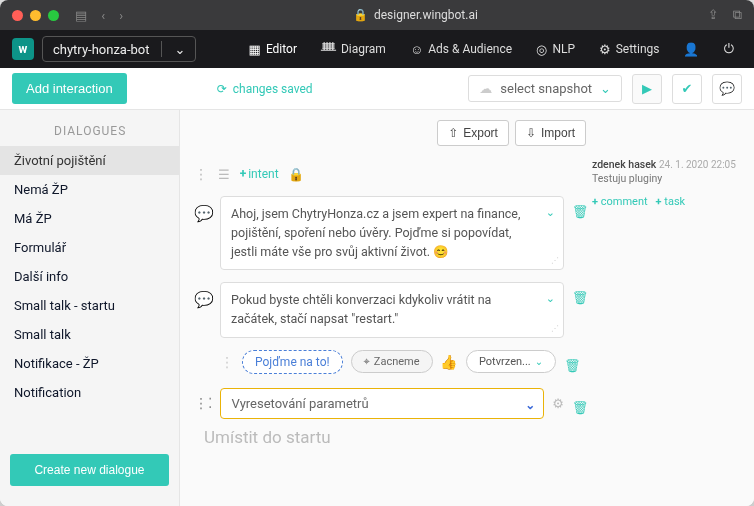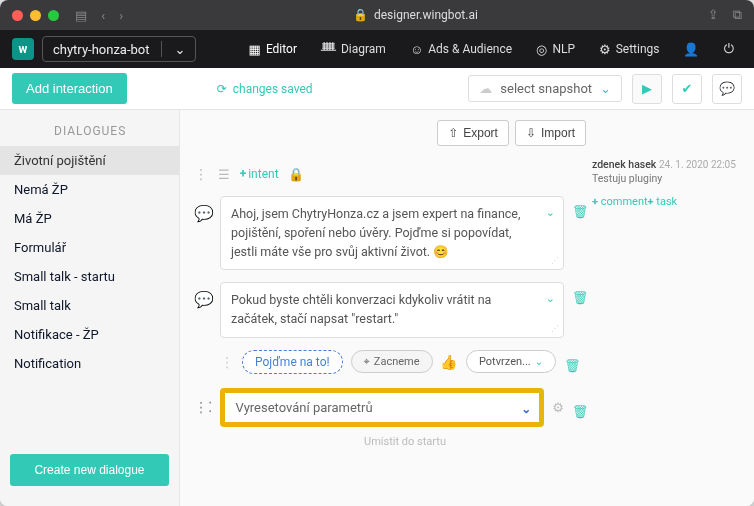--- a/index.html
+++ b/index.html
@@ -62,31 +62,31 @@
 
 .chips-row { display: flex; align-items: center; gap: 8px; margin: 2px 0 14px 26px; }
 .chip { border-radius: 14px; padding: 4px 12px; font-size: 12px; display: flex; align-items: center; gap: 4px; }
 .chip-blue { border: 1px dashed #4a7fd8; color: #4a7fd8; background: #fff; }
 .chip-gray { border: 1px solid #ccc; color: #666; background: #f5f5f5; font-size: 11px; }
 .chip-white { border: 1px solid #ccc; color: #555; background: #fff; font-size: 11px; }
 .chip-white .chev { color: #33c9b7; font-size: 10px; }
 .thumbs { color: #888; font-size: 14px; }
 
 .reset-row { display: flex; align-items: center; gap: 8px; margin-bottom: 8px; }
-.reset-box { flex: 1; background: #fff; border: 5px solid #eab308; border-radius: 4px; padding: 7px 28px 7px 10px; font-size: 13px; color: #666; position: relative; }
+.reset-box { flex: 1; background: #fff; border: 1px solid #eab308; border-radius: 4px; padding: 7px 28px 7px 10px; font-size: 13px; color: #666; position: relative; }
 .reset-box .chev { position: absolute; right: 8px; top: 9px; color: #3968d8; font-size: 12px; font-weight: bold; }
 .gear { color: #bbb; font-size: 13px; }
 
-.hint { font-size: 11px; color: #bbb; margin-left: 30px; text-align: center; }
+.hint { font-size: 17px; color: #bbb; margin-left: 10px; }
 
 .comment-block { margin-bottom: 10px; }
 .comment-author { color: #444; font-weight: 500; display: inline; }
 .comment-date { color: #aaa; font-size: 10px; }
 .comment-text { color: #777; margin-top: 1px; }
-.comment-actions { color: #33c9b7; font-size: 11px; margin-top: 8px; display: flex; }
+.comment-actions { color: #33c9b7; font-size: 11px; margin-top: 8px; display: flex; gap: 8px; }
 .comment-actions span { cursor: pointer; }
 </style>
 </head>
 <body>
 
 <div class="browser-window">
   <div class="titlebar">
     <div class="traffic">
       <div class="tl red"></div>
       <div class="tl yellow"></div>
@@ -160,20 +160,21 @@
     <div class="round-btn" style="color:#888">💬</div>
   </div>
 
   <div class="body">
     <div class="sidebar">
       <div class="sidebar-title">DIALOGUES</div>
       <div class="side-item active">Životní pojištění</div>
       <div class="side-item">Nemá ŽP</div>
       <div class="side-item">Má ŽP</div>
       <div class="side-item">Formulář</div>
+      <div class="side-item">Další info</div>
       <div class="side-item">Small talk - startu</div>
       <div class="side-item">Small talk</div>
       <div class="side-item">Notifikace - ŽP</div>
       <div class="side-item">Notification</div>
       <div class="fill"></div>
       <button class="btn-create">Create new dialogue</button>
     </div>
 
     <div class="main">
       <div class="editor-col">

